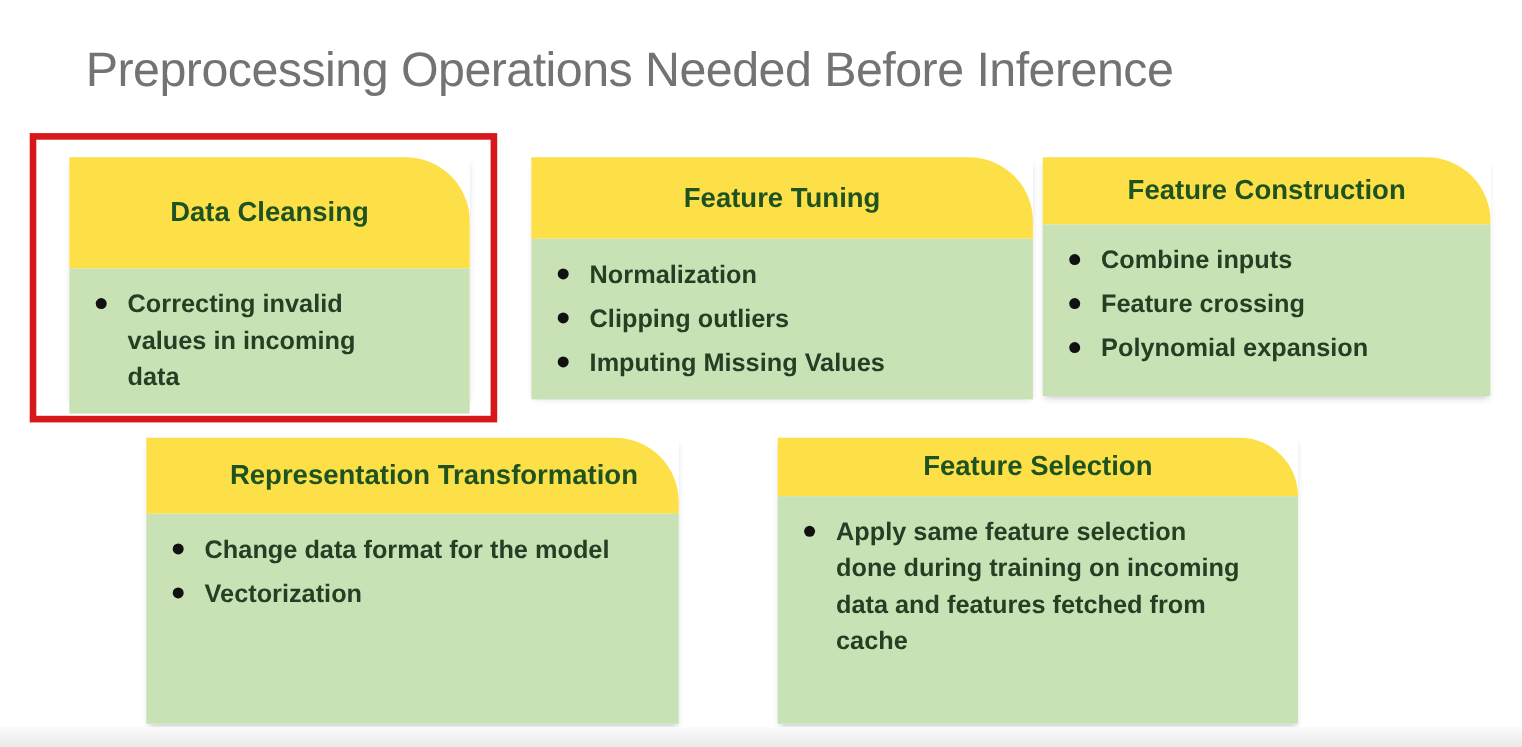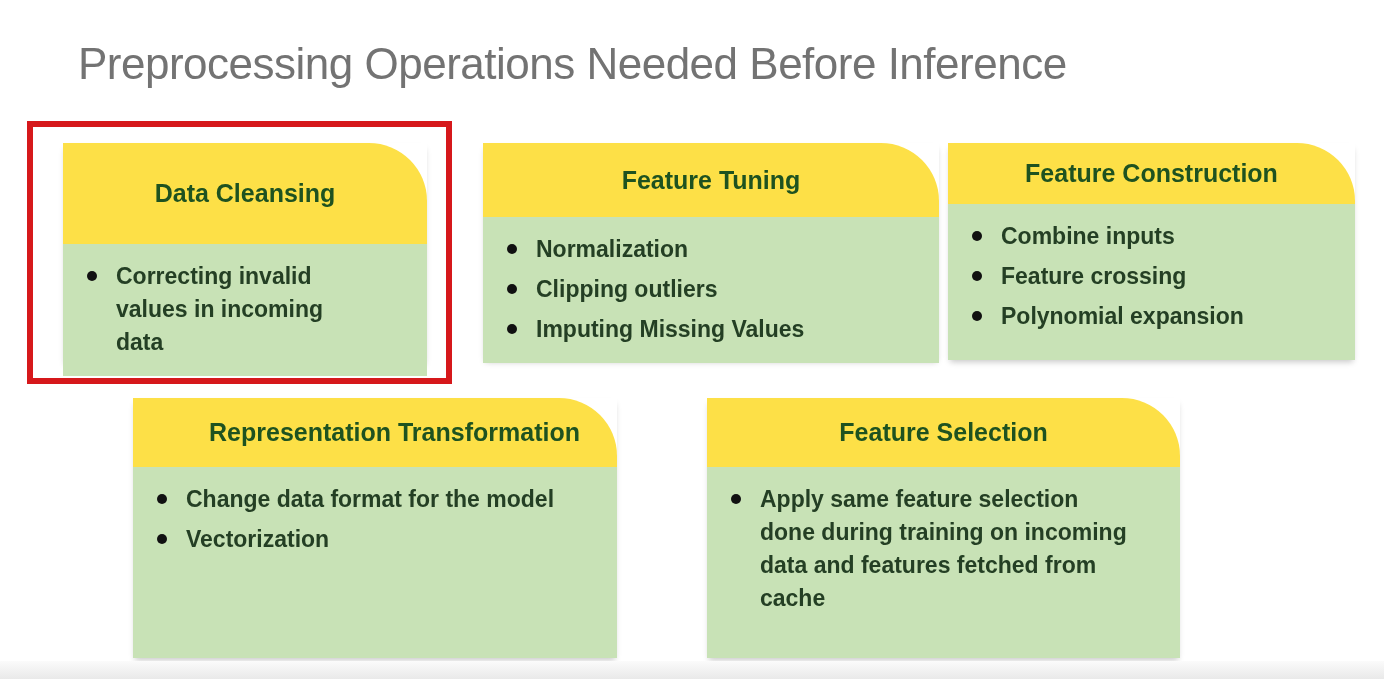--- a/index.html
+++ b/index.html
@@ -94,21 +94,21 @@
   .card--tuning          { left: 483px; top: 143px; width: 456px; height: 217px; }
   .card--tuning .card-header { height: 74px; }
 
   .card--construction    { left: 948px; top: 143px; width: 407px; height: 217px; }
   .card--construction .card-header { height: 61px; }
 
   .card--representation  { left: 133px; top: 398px; width: 484px; height: 260px; }
   .card--representation .card-header { height: 69px; padding-left: 39px; }
 
   .card--selection       { left: 707px; top: 398px; width: 473px; height: 260px; }
-  .card--selection .card-header { height: 69px; }
+  .card--selection .card-header { height: 53px; }
   .card--selection .bullet-text { max-width: 372px; }
 
   .bottom-fade {
     position: absolute;
     left: 0;
     bottom: 0;
     width: 100%;
     height: 18px;
     background: linear-gradient(180deg, #fbfbfb 0%, #e9e9e9 100%);
   }

